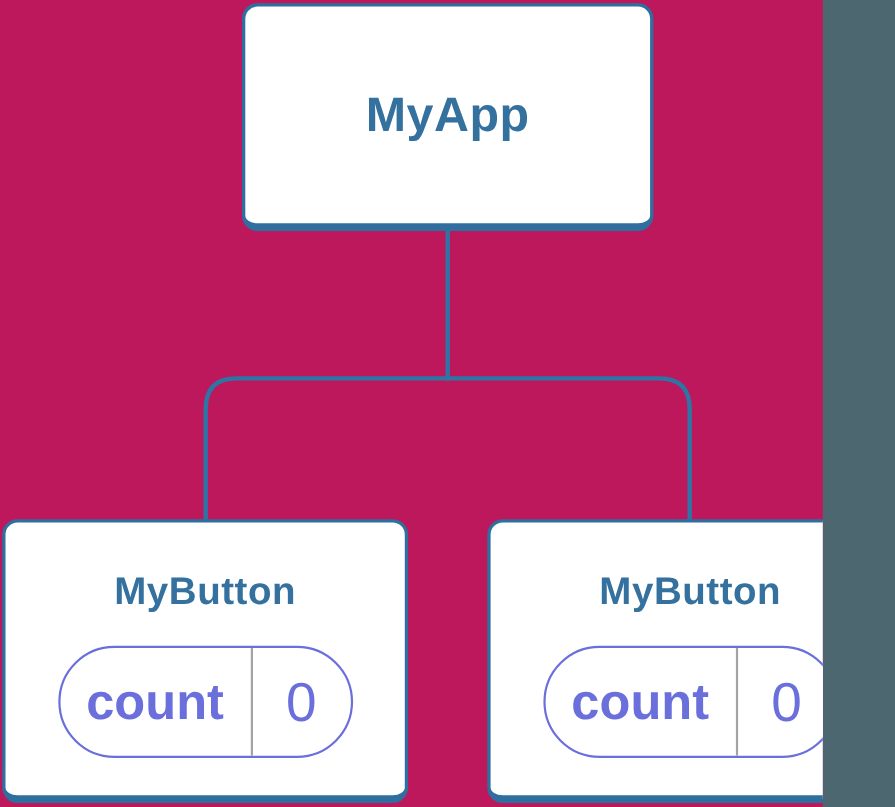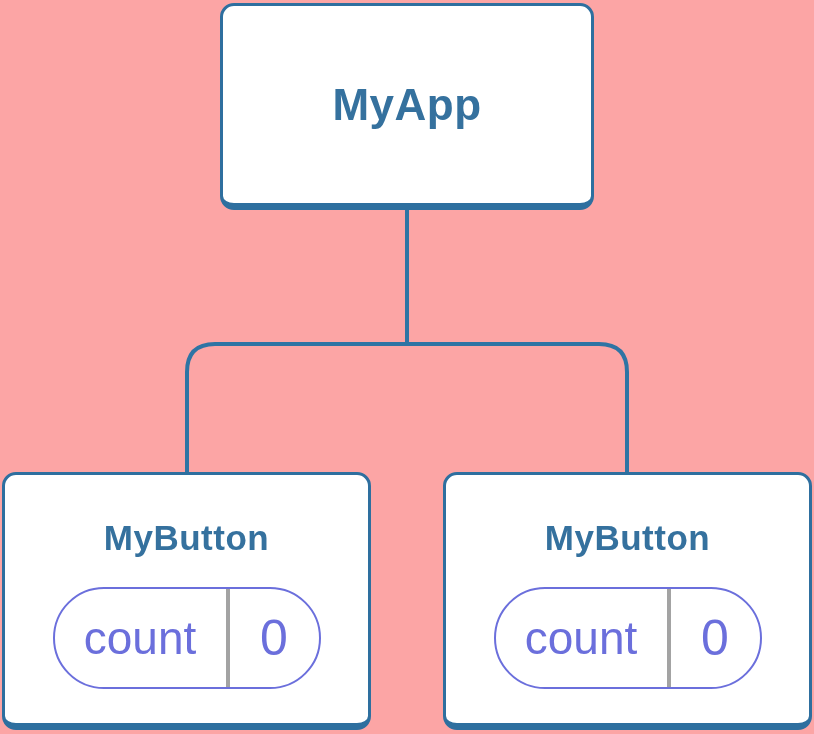--- a/index.html
+++ b/index.html
@@ -3,23 +3,23 @@
 <meta charset="utf-8">
 <style>
   html, body {
     margin: 0;
     padding: 0;
     background: #4D6771;
     font-family: "Liberation Sans", sans-serif;
   }
   .canvas {
     position: relative;
-    width: 814px;
+    width: 748px;
     height: 734px;
-    background: #fca5a5;
+    background: #be185d;
     overflow: hidden;
   }
   .connectors {
     position: absolute;
     left: 0;
     top: 0;
     width: 814px;
     height: 734px;
     z-index: 0;
   }
@@ -77,24 +77,24 @@
     display: flex;
     flex-direction: row;
     align-items: stretch;
     background: #FFFFFF;
   }
   .state-key {
     flex: 1 1 auto;
     display: flex;
     align-items: center;
     justify-content: center;
-    border-right: 4px solid #a3a3a3;
+    border-right: 2px solid #a3a3a3;
     color: #6B6FDC;
     font-size: 46px;
-    font-weight: 400;
+    font-weight: 700;
   }
   .state-value {
     width: 89px;
     display: flex;
     align-items: center;
     justify-content: center;
     color: #6B6FDC;
     font-size: 50px;
     font-weight: 400;
   }

